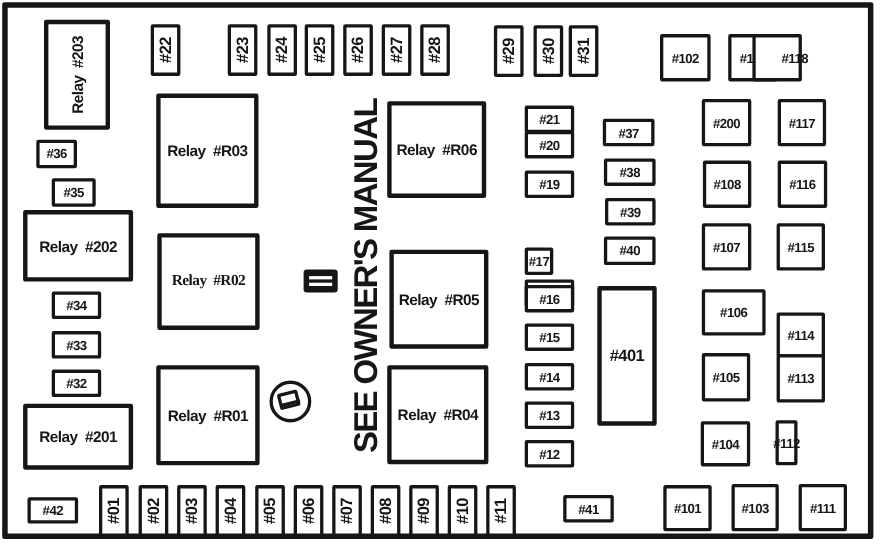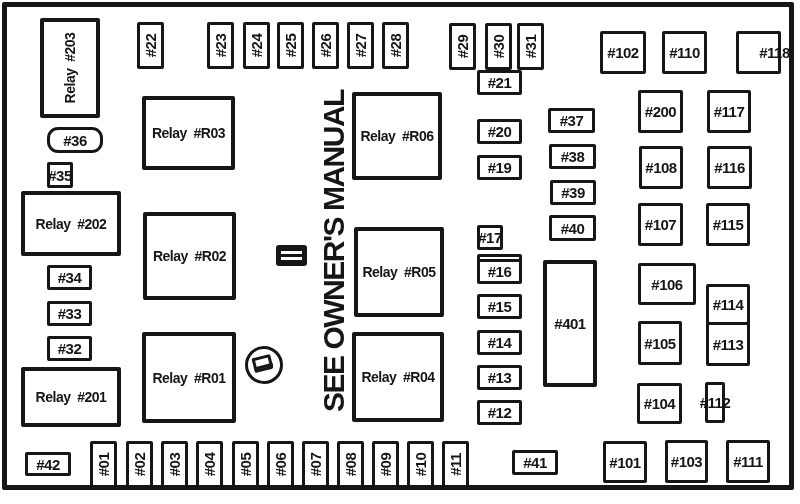--- a/index.html
+++ b/index.html
@@ -32,21 +32,21 @@
     background: #ffffff;
     border: 3px solid #161616;
     border-radius: 2px;
     display: flex;
     align-items: center;
     justify-content: center;
     font-weight: bold;
     color: #161616;
   }
   .box .lbl { white-space: pre; letter-spacing: -0.5px; }
-  .fuse  { font-size: 15px; }
+  .fuse  { font-size: 12px; }
   .vfuse { font-size: 15px; }
   .vfuse .lbl, .vrelay .lbl { transform: rotate(-90deg); }
   .relay, .vrelay, .tall { border-width: 4px; }
   .relay  { font-size: 14px; }
   .vrelay { font-size: 14px; }
   .tall   { font-size: 15px; }
   .manual-note {
     position: absolute;
     left: 184px;
     top: 233px;
@@ -116,24 +116,24 @@
 </head>
 <body>
 
 <div id="stage">
   <div class="frame"></div>
 
   <div id="boxes-layer">
       <div class="box vrelay" style="left: 40px; top: 18px; width: 60px; height: 100px;">
         <span class="lbl">Relay  #203</span>
       </div>
-      <div class="box fuse" style="left: 47px; top: 127px; width: 56px; height: 26px; border-radius: 11px;">
+      <div class="box fuse" style="left: 33px; top: 127px; width: 37px; height: 26px;">
         <span class="lbl">#36</span>
       </div>
-      <div class="box fuse" style="left: 47px; top: 162px; width: 26px; height: 26px;">
+      <div class="box fuse" style="left: 47px; top: 162px; width: 40px; height: 26px;">
         <span class="lbl">#35</span>
       </div>
       <div class="box relay" style="left: 21px; top: 191px; width: 100px; height: 65px;">
         <span class="lbl">Relay  #202</span>
       </div>
       <div class="box fuse" style="left: 47px; top: 265px; width: 45px; height: 25px;">
         <span class="lbl">#34</span>
       </div>
       <div class="box fuse" style="left: 47px; top: 301px; width: 45px; height: 25px;">
         <span class="lbl">#33</span>
@@ -170,39 +170,39 @@
       </div>
       <div class="box vfuse" style="left: 449px; top: 23px; width: 27px; height: 47px;">
         <span class="lbl">#29</span>
       </div>
       <div class="box vfuse" style="left: 485px; top: 23px; width: 27px; height: 47px;">
         <span class="lbl">#30</span>
       </div>
       <div class="box vfuse" style="left: 517px; top: 23px; width: 27px; height: 47px;">
         <span class="lbl">#31</span>
       </div>
-      <div class="box relay" style="left: 142px; top: 96px; width: 93px; height: 74px;">
+      <div class="box relay" style="left: 142px; top: 85px; width: 93px; height: 104px;">
         <span class="lbl">Relay  #R03</span>
       </div>
-      <div class="box relay" style="left: 143px; top: 212px; width: 93px; height: 88px;">
+      <div class="box relay" style="left: 143px; top: 212px; width: 93px; height: 88px; font-family: Liberation Serif, serif;">
         <span class="lbl">Relay  #R02</span>
       </div>
       <div class="box relay" style="left: 142px; top: 332px; width: 94px; height: 91px;">
         <span class="lbl">Relay  #R01</span>
       </div>
       <div class="box relay" style="left: 352px; top: 92px; width: 90px; height: 88px;">
         <span class="lbl">Relay  #R06</span>
       </div>
       <div class="box relay" style="left: 354px; top: 211px; width: 90px; height: 90px; margin-top: 16px;">
         <span class="lbl">Relay  #R05</span>
       </div>
       <div class="box relay" style="left: 352px; top: 332px; width: 92px; height: 90px;">
         <span class="lbl">Relay  #R04</span>
       </div>
-      <div class="box fuse" style="left: 477px; top: 70px; width: 45px; height: 25px;">
+      <div class="box fuse" style="left: 477px; top: 96px; width: 45px; height: 25px;">
         <span class="lbl">#21</span>
       </div>
       <div class="box fuse" style="left: 477px; top: 119px; width: 45px; height: 25px;">
         <span class="lbl">#20</span>
       </div>
       <div class="box fuse" style="left: 477px; top: 155px; width: 45px; height: 25px;">
         <span class="lbl">#19</span>
       </div>
       <div class="box fuse" style="left: 477px; top: 206px; width: 45px; height: 25px; margin-top: 48px;">
         <span class="lbl">#18</span>
@@ -239,21 +239,21 @@
       </div>
       <div class="box tall" style="left: 543px; top: 260px; width: 54px; height: 127px;">
         <span class="lbl">#401</span>
       </div>
       <div class="box fuse" style="left: 600px; top: 31px; width: 46px; height: 43px;">
         <span class="lbl">#102</span>
       </div>
       <div class="box fuse" style="left: 662px; top: 31px; width: 45px; height: 43px;">
         <span class="lbl">#110</span>
       </div>
-      <div class="box fuse" style="left: 736px; top: 31px; width: 45px; height: 43px; padding-left: 32px;">
+      <div class="box fuse" style="left: 684px; top: 31px; width: 45px; height: 43px; padding-left: 32px;">
         <span class="lbl">#118</span>
       </div>
       <div class="box fuse" style="left: 638px; top: 90px; width: 45px; height: 43px;">
         <span class="lbl">#200</span>
       </div>
       <div class="box fuse" style="left: 707px; top: 90px; width: 44px; height: 43px;">
         <span class="lbl">#117</span>
       </div>
       <div class="box fuse" style="left: 639px; top: 146px; width: 44px; height: 43px;">
         <span class="lbl">#108</span>

